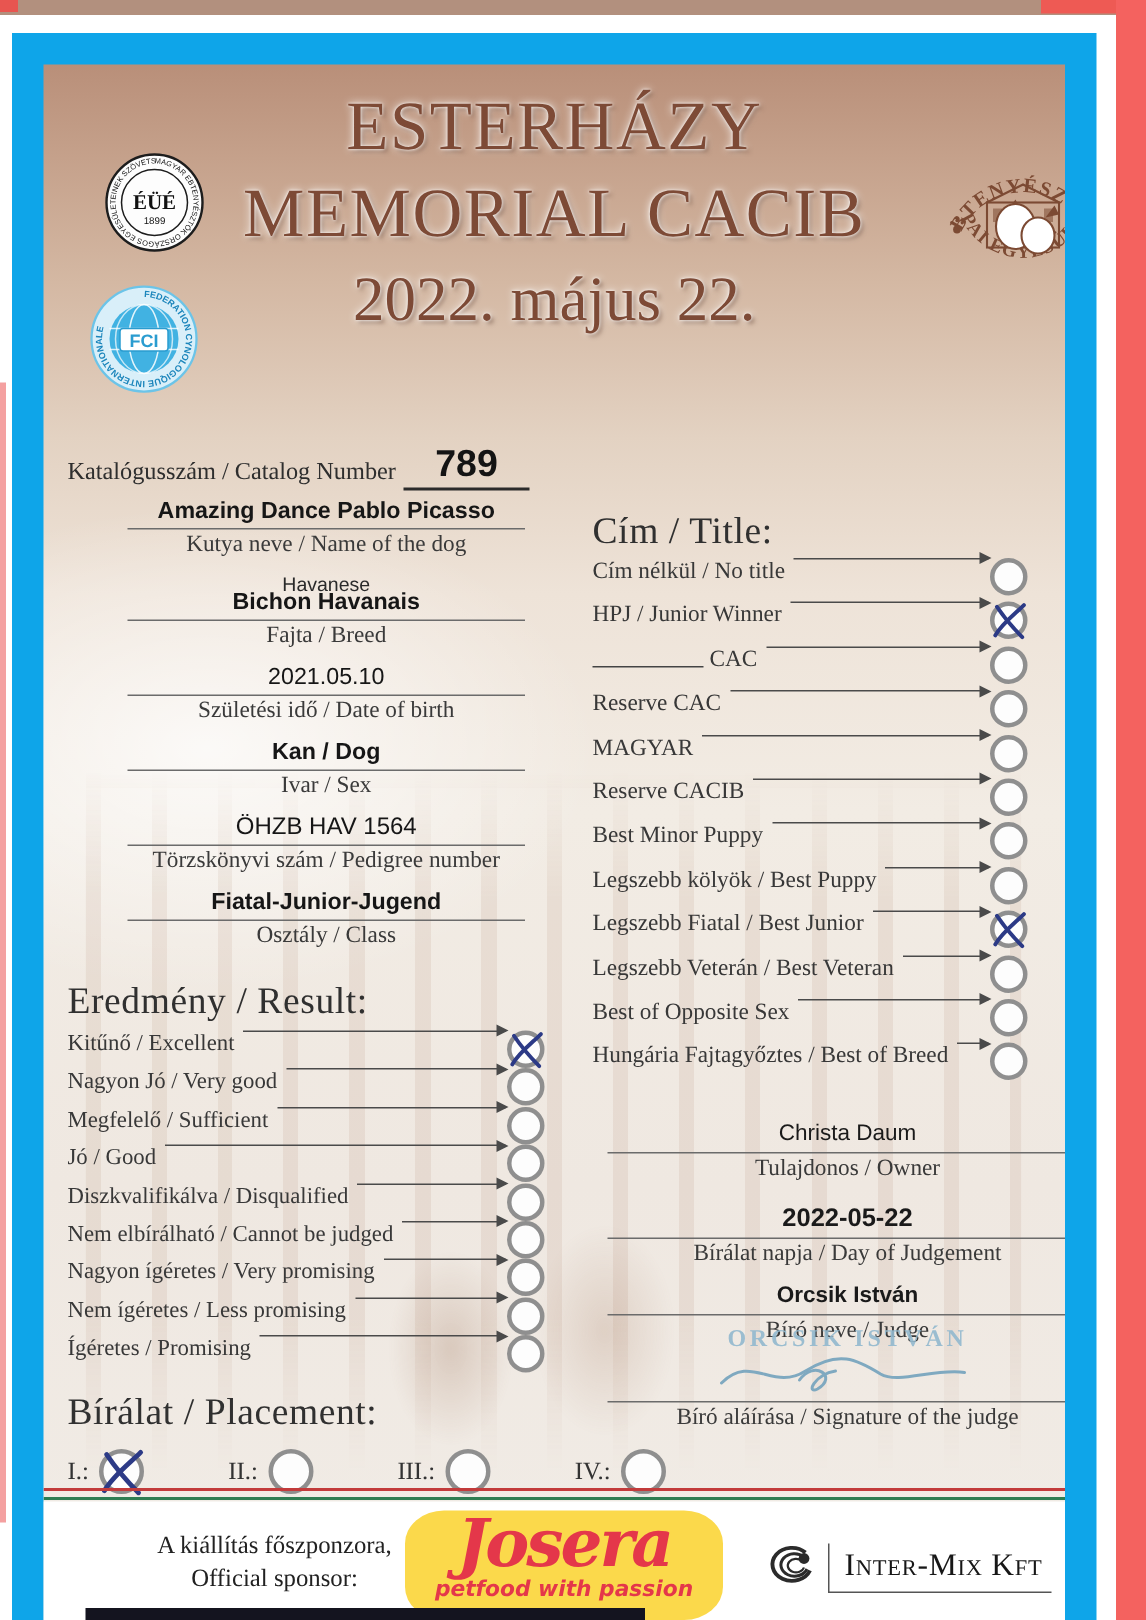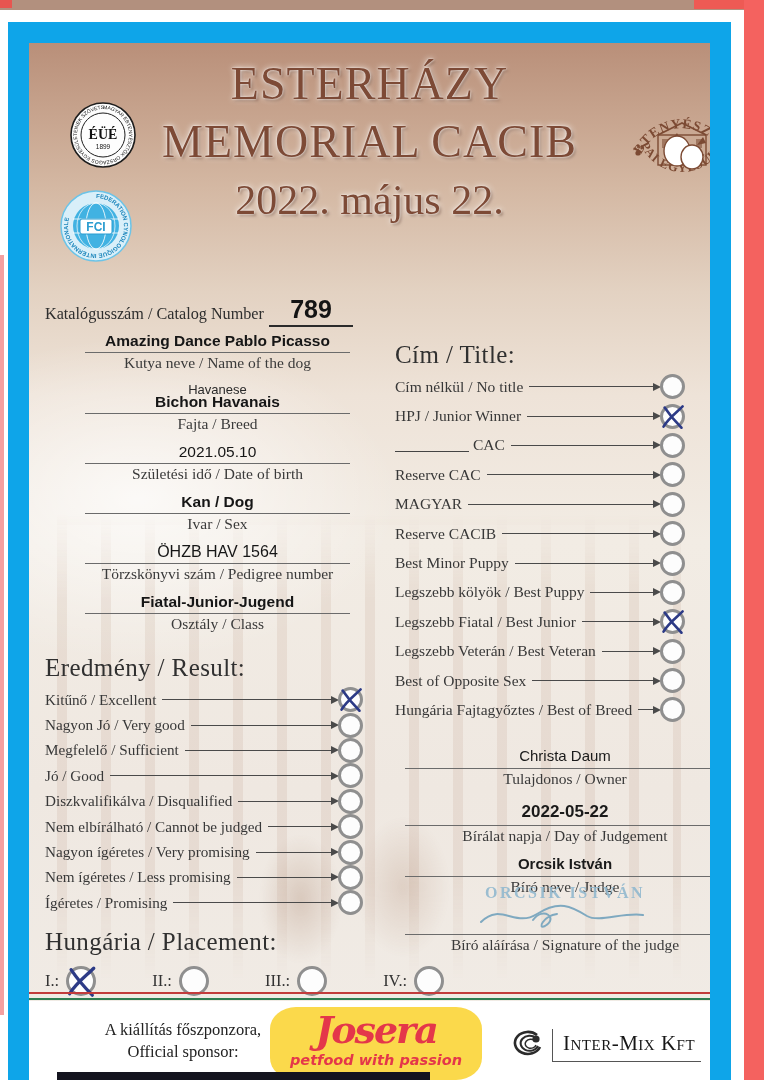--- a/index.html
+++ b/index.html
@@ -54,21 +54,21 @@
   .fline{border-top:1.2px solid #6b6b6b;margin-top:1px}
   .flabel{font-size:15.5px;color:#3a3a3a;padding-top:1px;height:19px}
 
   .sec-h{font-size:25px;color:#303030;letter-spacing:.4px;line-height:30px}
 
   .result{position:absolute;left:16px;top:610px;width:318px}
   .result .rows{margin-top:4px}
   .titlesec{position:absolute;left:366px;top:297px;width:290px}
   .titlesec .rows{margin-top:2px}
 
-  .crow{display:flex;align-items:center}
+  .crow{display:flex;align-items:flex-start}
   .rows-result .crow{height:25.4px}
   .rows-title .crow{height:29.4px}
   .clabel{font-size:15.2px;color:#383838;white-space:nowrap}
   .rows-title .clabel{font-size:15.5px}
   .blank{display:inline-block;width:74px;height:13px;border-bottom:1.4px solid #444;margin-right:4px}
   .lead{flex:1;min-width:8px;border-top:1.4px solid #4a4a4a;height:0;margin:0 1px 0 6px;position:relative}
   .lead::after{content:"";position:absolute;right:-2px;top:-4.6px;width:0;height:0;
        border-left:8px solid #4a4a4a;border-top:4px solid transparent;border-bottom:4px solid transparent}
   .circle{width:19px;height:19px;border:3px solid #8f8f8f;border-radius:50%;background:#fdfdfd;
           flex:none;position:relative}
@@ -100,21 +100,21 @@
   
   .divider-red{position:absolute;left:0;top:949px;width:681px;height:2.2px;background:#c23b3b}
   .divider-green{position:absolute;left:0;top:955px;width:681px;height:2.2px;background:#2e7d52}
   .sponsor-bg{position:absolute;left:0;top:958px;width:681px;height:79px;background:#fff}
   .sponsor-label{position:absolute;left:18px;top:976px;width:272px;text-align:center;
        font-size:16.5px;color:#222;line-height:22px}
   .josera{position:absolute;left:241px;top:964px;width:212px;height:73px;background:#fbd94b;
        border-radius:26px/22px;text-align:center;color:#e4374a}
   .josera::after{content:"";position:absolute;left:92px;bottom:-9px;width:74px;height:10px;background:#fbd94b;
        border-radius:0 0 9px 9px}
-  .josera-name{font-family:"DejaVu Serif",serif;font-style:italic;font-weight:bold;font-size:38px;
+  .josera-name{font-family:"DejaVu Serif",serif;font-style:italic;font-weight:bold;font-size:44px;
        letter-spacing:-2px;line-height:44px;margin-top:1px}
   .josera-tag{font-family:"DejaVu Sans",sans-serif;font-style:italic;font-weight:bold;font-size:14.5px;line-height:16px}
   .intermix{position:absolute;left:478px;top:982px;display:flex;align-items:center}
   .imx-text{font-size:21px;font-variant:small-caps;font-weight:normal;color:#171717;letter-spacing:.5px;
        border-left:1px solid #555;border-bottom:1px solid #555;padding:2px 6px 5px 10px;margin-left:5px}
 </style>
 </head>
 <body>
 
 <div class="top-band"></div>
@@ -285,21 +285,21 @@
           </div>
       <div class="crow">
             <span class="clabel">Ígéretes / Promising</span>
             <span class="lead"></span>
             <span class="circle"></span>
           </div>
     </div>
   </div>
 
   <div class="placement">
-    <div class="sec-h">Hungária / Placement:</div>
+    <div class="sec-h">Bírálat / Placement:</div>
     <div class="prow">
       <span class="pitem">
             <span class="plabel">I.:</span>
             <span class="pcircle checked">
               <svg class="xmark" viewBox="0 0 24 24">
                 <path d="M4 21 C8 14 16 8 21 3"></path>
                 <path d="M5 4 C9 10 15 17 20 22"></path>
               </svg>
             </span>
           </span>

